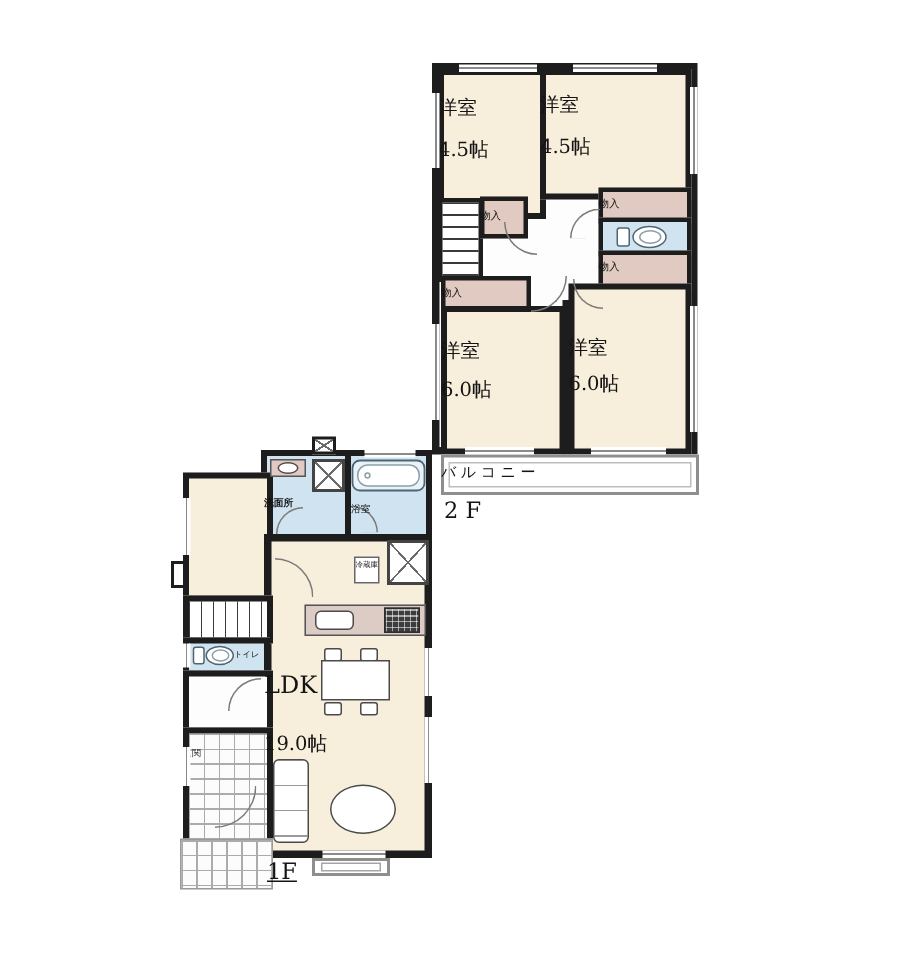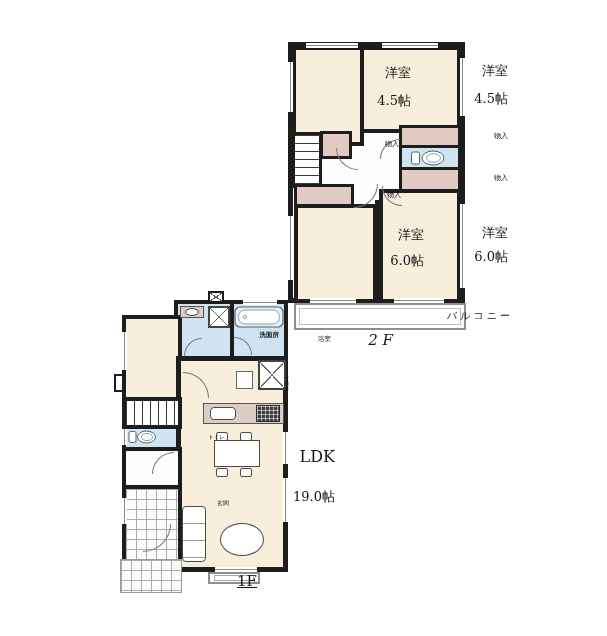--- a/index.html
+++ b/index.html
@@ -40,21 +40,21 @@
   }
   .tiles-in { border:4px solid #1d1d1e; }
   .tiles-out { border:1px solid #9a9a9a; }
   .balcony { border:2px solid #8e8e8e; background:#ffffff;
              box-shadow:inset 0 0 0 3px #ffffff, inset 0 0 0 4px #bdbdbd; z-index:2; }
   .arc { border:1px solid #7a7a7a; background:transparent; z-index:3; }
   .arc-tl { border-radius:100% 0 0 0; border-right:none; border-bottom:none; }
   .arc-tr { border-radius:0 100% 0 0; border-left:none;  border-bottom:none; }
   .arc-bl { border-radius:0 0 0 100%; border-right:none; border-top:none; }
   .arc-br { border-radius:0 0 100% 0; border-left:none;  border-top:none; }
-  .lbl { text-align:right; z-index:5; line-height:1.15;margin-left:47px; }
+  .lbl { text-align:left; z-index:5; line-height:1.15; }
   .furn { background:#ffffff; border:1.5px solid #4a4a4a; z-index:3; }
   .counter { background:#ddccc5; border:1.5px solid #555; z-index:2; }
   .stove {
     background-color:#3d3d3d;
     background-image:
       repeating-linear-gradient(to right, rgba(255,255,255,.55) 0 1px, transparent 1px 4px),
       repeating-linear-gradient(to bottom, rgba(255,255,255,.55) 0 1px, transparent 1px 4px);
     border:1.5px solid #2e2e2e; z-index:3;
   }
   .sofa {
@@ -113,21 +113,21 @@
 <div class="abs lbl" style="left:379px; top:226px; width:82px; font-size:13px;">洋室</div>
 <div class="abs lbl" style="left:379px; top:250px; width:82px; font-size:13px;">6.0帖</div>
 
 <div class="abs lbl" style="left:320px; top:140px; width:32px; font-size:7px;">物入</div>
 <div class="abs lbl" style="left:294px; top:191px; width:60px; font-size:7px;">物入</div>
 <div class="abs lbl" style="left:399px; top:132px; width:62px; font-size:7px;">物入</div>
 <div class="abs lbl" style="left:399px; top:174px; width:62px; font-size:7px;">物入</div>
 
 <div class="abs balcony" style="left:294px; top:303px; width:172px; height:27px;"></div>
 <div class="abs lbl" style="left:294px; top:310px; width:172px; font-size:10px; letter-spacing:3px;">バルコニー</div>
-<div class="abs lbl" style="left:296px; top:332px; width:50px; font-size:15px;font-style:italic;">2 F</div>
+<div class="abs lbl" style="left:296px; top:332px; width:50px; font-size:15px;">2 F</div>
 
 <div class="abs water" style="left:174px; top:300px; width:60px; height:60px;"></div>
 <div class="abs water" style="left:230px; top:300px; width:58px; height:60px;"></div>
 <div class="abs xbox" style="left:208px; top:291px; width:16px; height:12px; border-color:#1d1d1e;"></div>
 
 <div class="abs room" style="left:122px; top:315px; width:60px; height:86px;"></div>
 <div class="abs room" style="left:176px; top:356px; width:112px; height:216px; border-width:5px;"></div>
 <div class="abs stairs-v" style="left:122px; top:397px; width:60px; height:32px;"></div>
 <div class="abs water" style="left:122px; top:425px; width:58px; height:26px;"></div>
 <div class="abs outerbox" style="left:122px; top:447px; width:60px; height:42px; border-width:4px;"></div>

